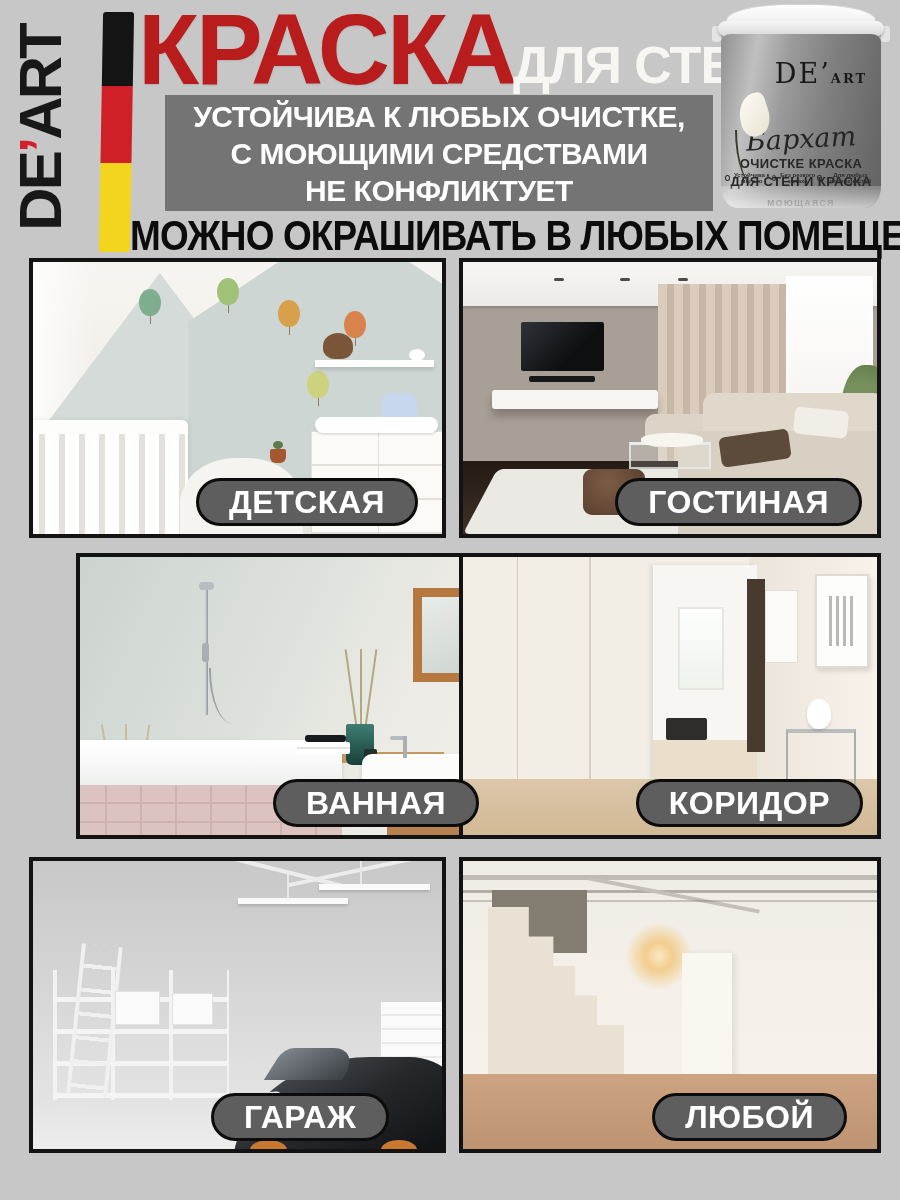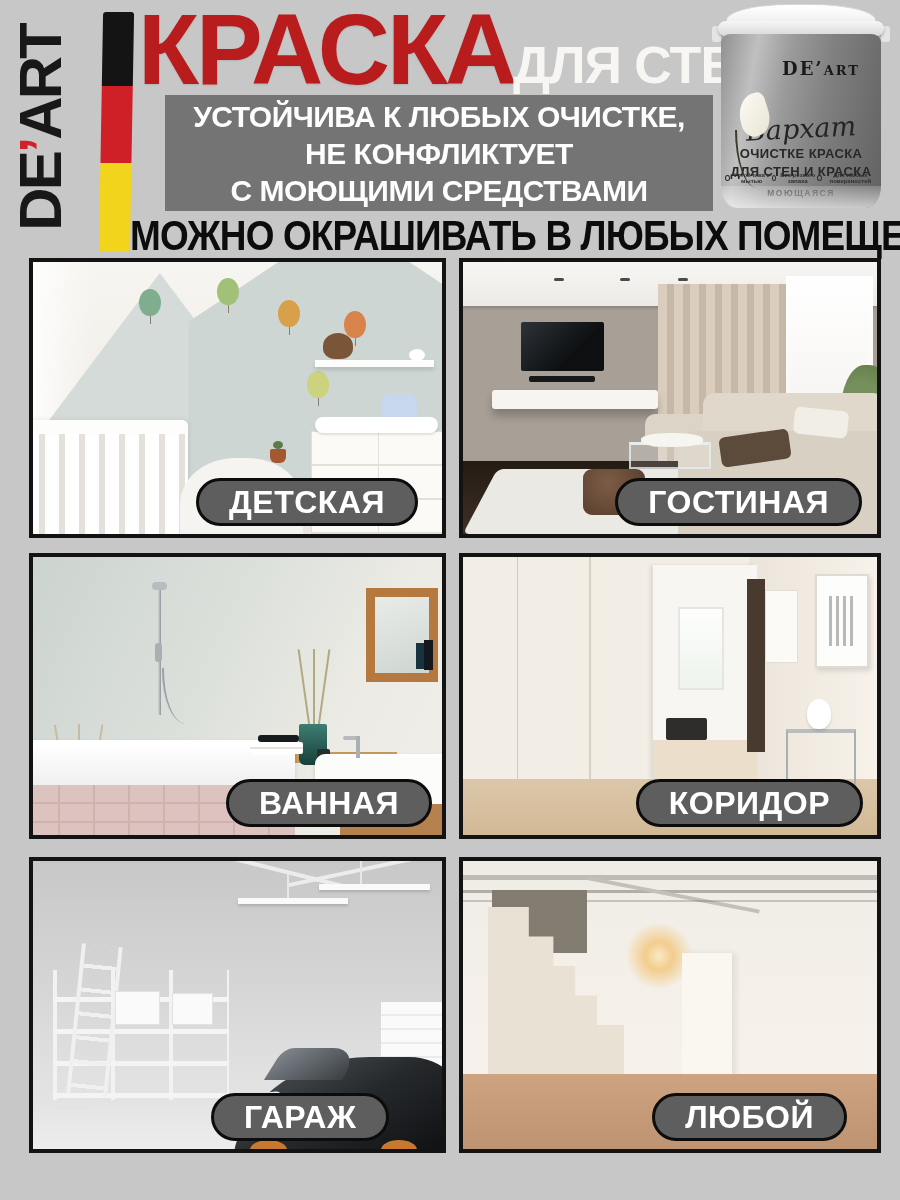--- a/index.html
+++ b/index.html
@@ -36,21 +36,21 @@
   .bk-rim { position:absolute; left:12px; top:17px; right:12px; height:15px;
     background:linear-gradient(#f6f6f6,#d9d9d9); border-radius:8px; box-shadow:0 2px 3px rgba(0,0,0,.25); }
   .bk-ear { position:absolute; top:22px; width:9px; height:16px; background:#e4e4e4; border-radius:3px; }
   .bk-body { position:absolute; left:15px; top:30px; right:15px; bottom:8px;
     background:linear-gradient(100deg,#909090 0%,#c0c0c0 20%,#9b9b9b 38%,#818181 60%,#6f6f6f 82%,#626262 100%);
     border-radius:10px 10px 16px 16px / 8px 8px 22px 22px; overflow:hidden;
     text-align:center; color:#1e1e1e; }
   .bk-bottom { position:absolute; left:0; right:0; bottom:0; height:22px;
     background:linear-gradient(180deg,rgba(255,255,255,.2),rgba(255,255,255,.65)); }
   .bk-brand { margin-top:24px; font-family:"DejaVu Serif",serif; letter-spacing:2px; color:#191919; }
-  .bk-brand .big { font-size:18px; font-weight:bold;margin-left:40px; }
+  .bk-brand .big { font-size:27px; font-weight:normal;margin-left:40px; }
   .bk-brand .small { font-size:13px; font-weight:bold; }
   .bk-series { margin-top:34px; font-family:"DejaVu Serif",serif; font-style:italic;
     font-size:27px; color:#242424; transform:rotate(-3deg); }
   .bk-type { margin-top:2px; font-weight:bold; font-size:13px; line-height:16px; color:#282828; letter-spacing:.4px; }
   .bk-feature { margin-top:8px; font-weight:bold; font-size:8.5px; letter-spacing:1.5px; color:#383838; }
   .bk-badges { position:absolute; left:4px; right:4px; bottom:24px; display:flex;
     justify-content:space-around; font-size:6px; color:#2e2e2e; font-weight:bold; }
   .bk-badges span { display:flex; align-items:center; gap:2px; }
   .bk-badge-ico { width:6px; height:6px; border:1px solid #2e2e2e; border-radius:50%; display:inline-block; }
   .bk-flower { position:absolute; left:18px; top:60px; width:30px; height:42px;
@@ -120,21 +120,21 @@
   .s2-table { left:40%; bottom:24%; width:20%; height:10%; border:2px solid rgba(230,235,236,.8);
     border-top:3px solid #e8eced; background:rgba(245,247,247,.18); }
   .s2-flowers { left:43%; bottom:32%; width:15%; height:5%; background:#f7f5ef; border-radius:45%; }
   .s2-sofa-back { right:-2%; bottom:34%; width:44%; height:18%; background:#e0d8cb; border-radius:12px; }
   .s2-sofa-base { right:-4%; bottom:0; width:52%; height:38%; background:#d8d0c3; border-radius:18px 18px 0 0; }
   .s2-chaise { left:44%; bottom:32%; width:24%; height:12%; background:#dcd4c7; border-radius:10px; }
   .s2-pillow-d { right:21%; bottom:26%; width:17%; height:11%; background:#5c4a3b; border-radius:6px; transform:rotate(-8deg); }
   .s2-pillow-l { right:7%; bottom:36%; width:13%; height:10%; background:#f1eee8; border-radius:6px; transform:rotate(6deg); }
 
   
-  #p3 { background:linear-gradient(115deg,#ccd4d0 0%,#dde1dc 45%,#ebeae4 70%,#f1efe9 100%); }
+  #p3 { background:linear-gradient(115deg,#ccd4d0 0%,#dde1dc 45%,#ebeae4 70%,#f1efe9 100%);margin-left:47px; }
   .s3-rail { left:30.5%; top:11%; width:3px; height:46%; background:linear-gradient(90deg,#d4d9db,#8f969a); }
   .s3-head { left:29%; top:9%; width:15px; height:8px; background:#b6bcbf; border-radius:4px; }
   .s3-handle { left:29.8%; top:31%; width:7px; height:19px; background:#a9afb3; border-radius:3px; }
   .s3-hose { left:31.5%; top:40%; width:6%; height:20%; border-left:2px solid #9aa0a4; border-bottom-left-radius:100%; }
   .s3-grass { bottom:6%; width:2px; height:34%; background:#c9bc9d; }
   .s3-ledge { left:57%; top:70%; width:32%; height:4.2%; background:#c89a5e; }
   .s3-tub { left:-2%; top:66%; width:66%; height:17%; background:linear-gradient(#ffffff,#edefed);
     border-radius:6px; border-top:4px solid #fff; box-shadow:0 2px 4px rgba(0,0,0,.12); }
   .s3-tile { left:-2%; top:82%; width:66%; height:20%; background-color:#dcc3bf;
     background-image:repeating-linear-gradient(180deg,transparent 0 17px,#cfb1ad 17px 19px),
@@ -219,22 +219,22 @@
 
 <div id="canvas">
 
   <div class="logo-text"><span>DE</span><span class="logo-apos">’</span><span>ART</span></div>
   <div class="flag-stripe"></div>
 
   <div class="title-main">КРАСКА</div>
   <div class="title-sub">ДЛЯ СТЕН</div>
   <div class="benefit-box">
     <div>УСТОЙЧИВА К ЛЮБЫХ ОЧИСТКЕ,</div>
+    <div>С МОЮЩИМИ СРЕДСТВАМИ</div>
     <div>НЕ КОНФЛИКТУЕТ</div>
-    <div>С МОЮЩИМИ СРЕДСТВАМИ</div>
   </div>
   <div class="headline">МОЖНО ОКРАШИВАТЬ В ЛЮБЫХ ПОМЕЩЕНИЯХ</div>
 
   <div class="bucket">
     <div class="bk-ear" style="left:6px;"></div>
     <div class="bk-ear" style="right:6px;"></div>
     <div class="bk-lid"></div>
     <div class="bk-rim"></div>
     <div class="bk-body">
       <div class="bk-brand"><span class="big">DE’</span><span class="small">ART</span></div>

